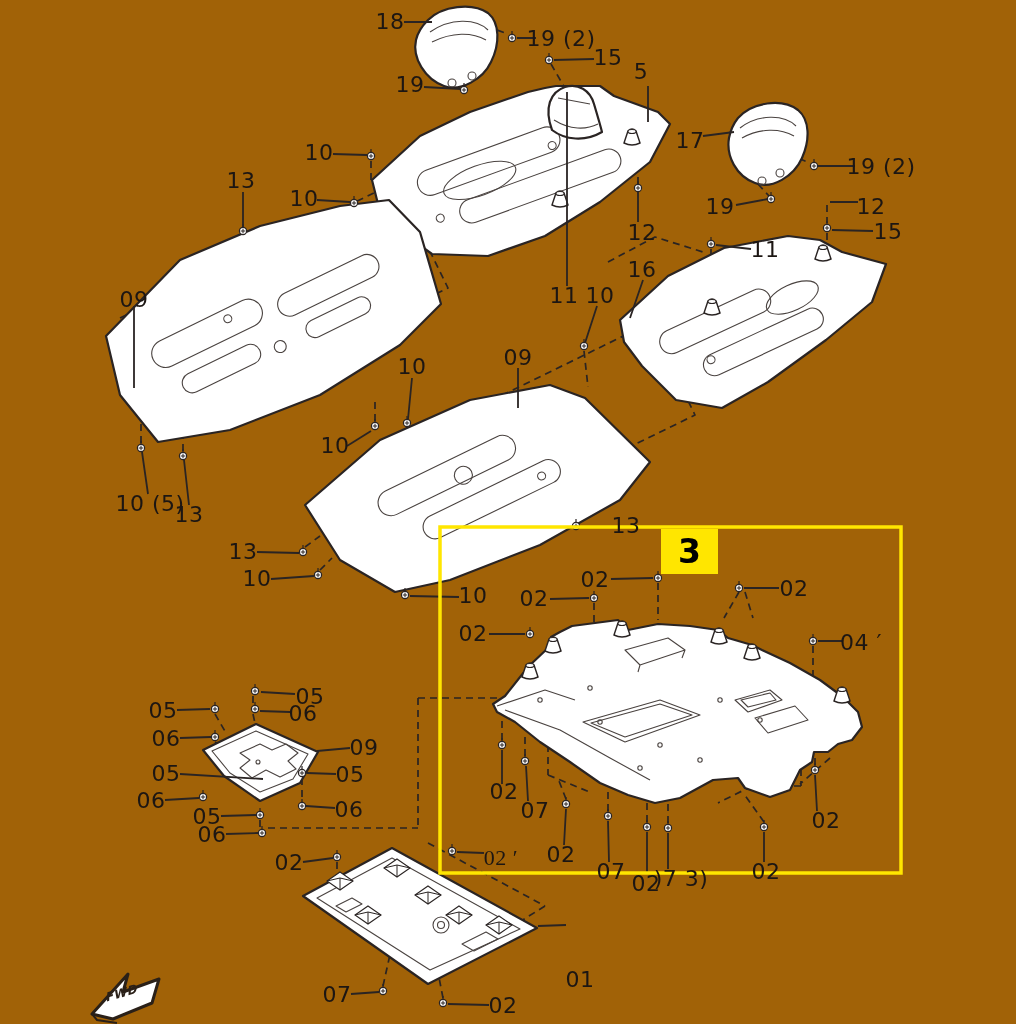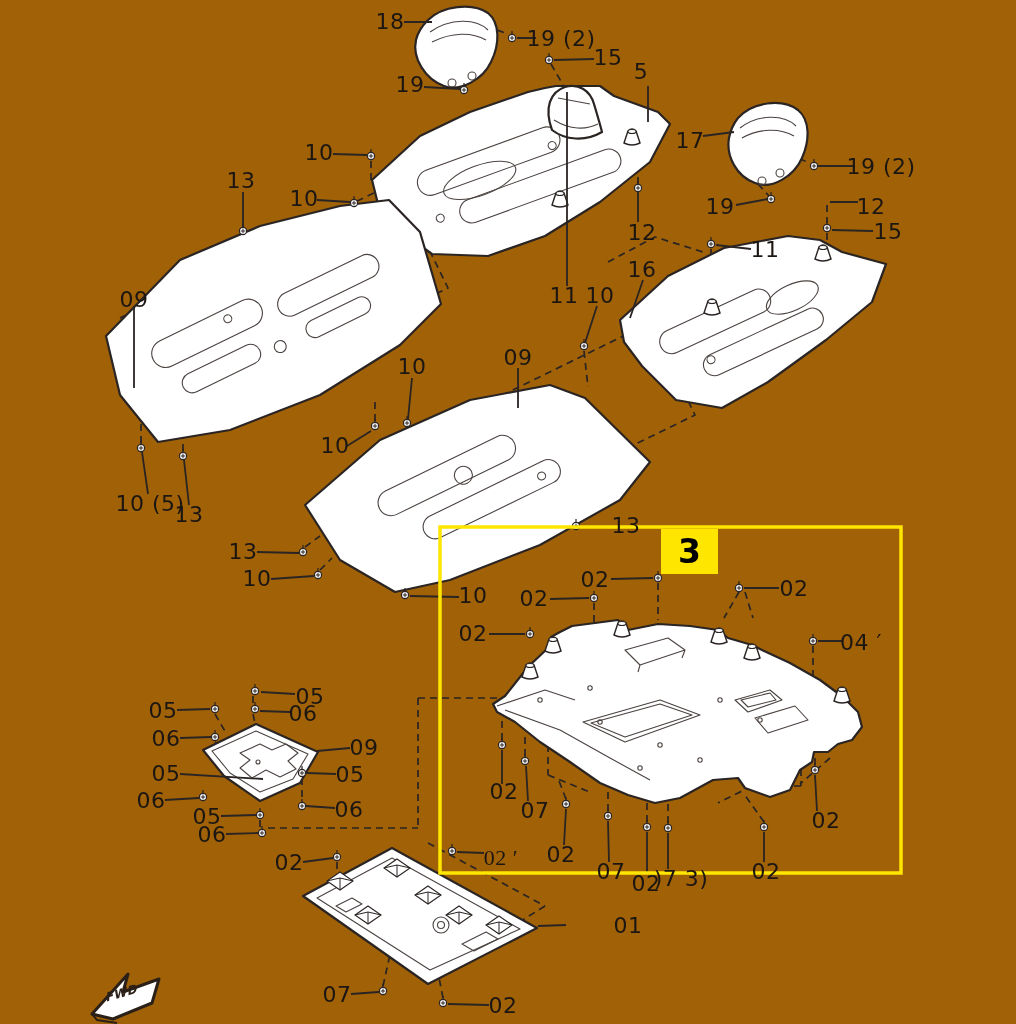--- a/index.html
+++ b/index.html
@@ -374,21 +374,21 @@
       <div class="callout" style="left: 504px; top: 792px;">02</div>
       <div class="callout" style="left: 535px; top: 811px;">07</div>
       <div class="callout" style="left: 561px; top: 855px;">02</div>
       <div class="callout" style="left: 501px; top: 858px; font-family: Liberation Serif, serif;">02 ′</div>
       <div class="callout" style="left: 611px; top: 872px;">07</div>
       <div class="callout" style="left: 646px; top: 884px;">02</div>
       <div class="callout" style="left: 681px; top: 879px;">)7 3)</div>
       <div class="callout" style="left: 766px; top: 872px;">02</div>
       <div class="callout" style="left: 826px; top: 821px;">02</div>
       <div class="callout" style="left: 289px; top: 863px;">02</div>
-      <div class="callout" style="left: 580px; top: 926px; margin-left: 48px;">01</div>
+      <div class="callout" style="left: 580px; top: 980px;">01</div>
       <div class="callout" style="left: 337px; top: 995px;">07</div>
       <div class="callout" style="left: 503px; top: 1006px;">02</div>
       <div class="callout" style="left: 310px; top: 697px;">05</div>
       <div class="callout" style="left: 303px; top: 714px;">06</div>
       <div class="callout" style="left: 163px; top: 711px;">05</div>
       <div class="callout" style="left: 166px; top: 739px;">06</div>
       <div class="callout" style="left: 364px; top: 748px;">09</div>
       <div class="callout" style="left: 166px; top: 774px;">05</div>
       <div class="callout" style="left: 350px; top: 775px;">05</div>
       <div class="callout" style="left: 151px; top: 801px;">06</div>

